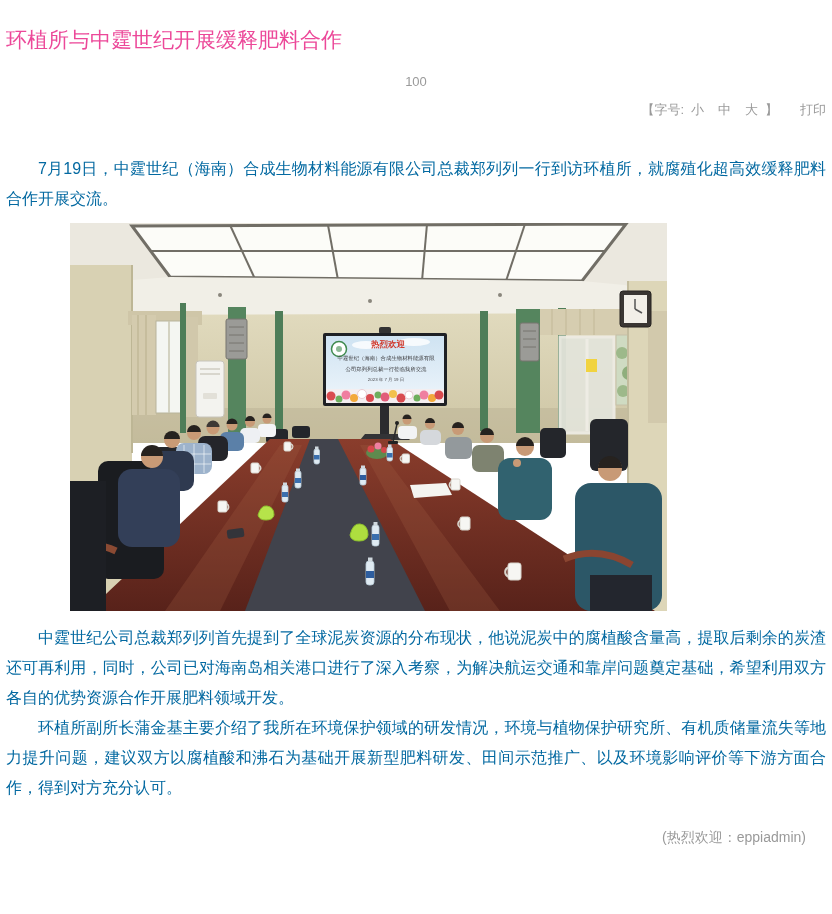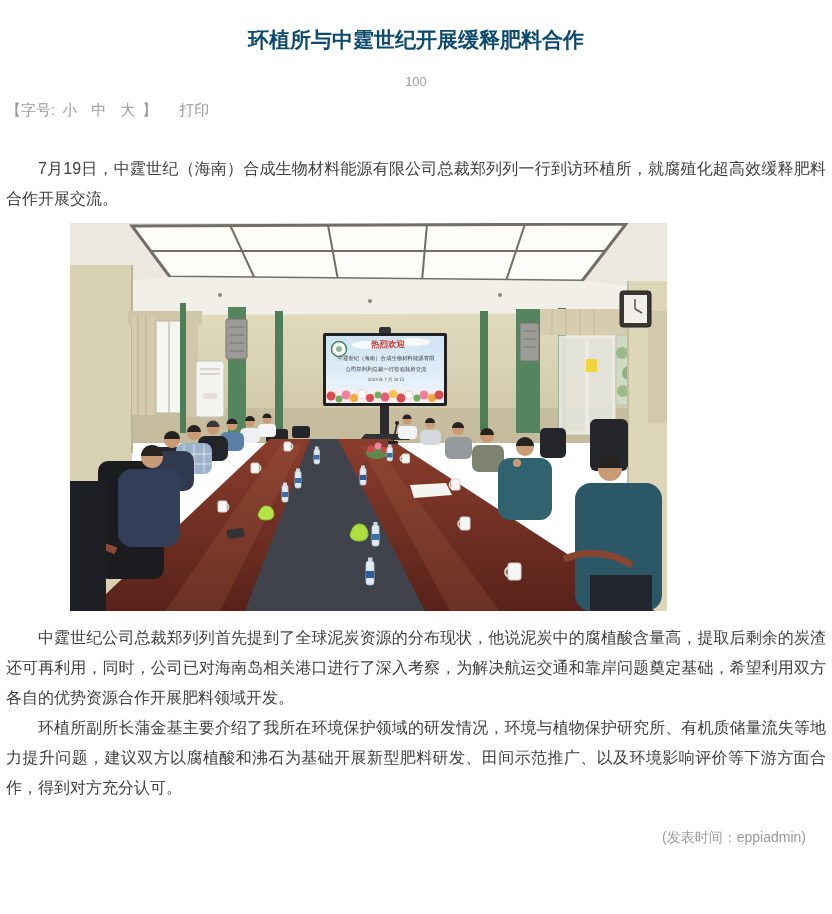--- a/index.html
+++ b/index.html
@@ -1,25 +1,25 @@
 <!DOCTYPE html>
 <html><head>
 <meta charset="utf-8">
 <style>
   html,body{margin:0;padding:0;background:#ffffff;}
   body{width:832px;font-family:"Liberation Sans","DejaVu Sans",sans-serif;color:#4d4d4d;}
   .article{padding:0 6px;}
-  .title{margin:26px 0 0 0;font-size:21px;line-height:28px;font-weight:bold;color:#0c4a6e;text-align:center;}
+  .title{margin:26px 0 0 0;font-size:21px;line-height:28px;font-weight:normal;color:#ec4899;}
   .meta{margin-top:14px;text-align:center;color:#9a9a9a;font-size:13px;line-height:28px;}
   .meta span{margin:0 6px;}
-  .toolbar{text-align:left;color:#9a9a9a;font-size:15px;line-height:28px;}
+  .toolbar{text-align:right;color:#9a9a9a;font-size:13px;line-height:28px;}
   .toolbar .sz{margin:0 7px;cursor:pointer;}
   .toolbar .print{margin-left:22px;cursor:pointer;}
   .content{margin-top:30px;}
-  .content p{margin:0;font-size:16px;line-height:30px;text-indent:2em;color:#404040;text-align:justify;}
+  .content p{margin:0;font-size:16px;line-height:30px;text-indent:2em;color:#0369a1;text-align:justify;}
   .photo-wrap{width:693px;margin:9px auto 12px auto;}
   .photo-wrap svg{display:block;}
   .editor{margin:26px 20px 22px 0;text-align:right;color:#9a9a9a;font-size:14px;}
 </style>
 </head>
 <body>
 
 <div class="article">
 
   <h1 class="title">环植所与中霆世纪开展缓释肥料合作</h1>
@@ -333,15 +333,15 @@
             <path d="M280,312 q3,-12 10,-11 q8,1 8,11 q-1,6 -9,6 q-8,0 -9,-6 z" fill="#aede3f" stroke="#8fc32e"></path>
           </g>
         </g>
       </svg>
     </div>
 
     <p>中霆世纪公司总裁郑列列首先提到了全球泥炭资源的分布现状，他说泥炭中的腐植酸含量高，提取后剩余的炭渣还可再利用，同时，公司已对海南岛相关港口进行了深入考察，为解决航运交通和靠岸问题奠定基础，希望利用双方各自的优势资源合作开展肥料领域开发。</p>
     <p>环植所副所长蒲金基主要介绍了我所在环境保护领域的研发情况，环境与植物保护研究所、有机质储量流失等地力提升问题，建议双方以腐植酸和沸石为基础开展新型肥料研发、田间示范推广、以及环境影响评价等下游方面合作，得到对方充分认可。</p>
   </div>
 
-  <div class="editor">(发表时间：eppiadmin)</div>
+  <div class="editor">(热烈欢迎：eppiadmin)</div>
 
 </div>
 
 </body></html>

